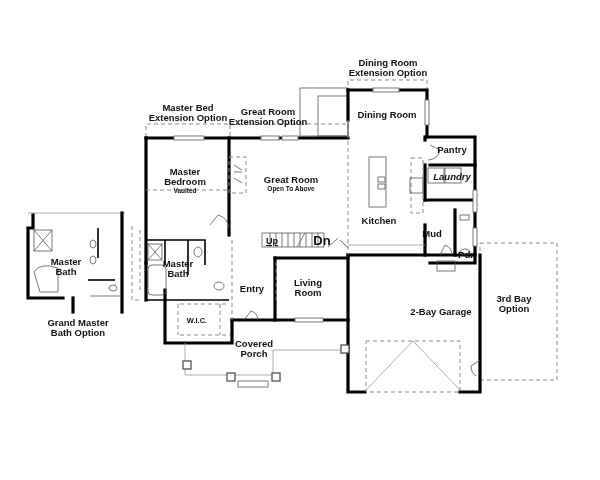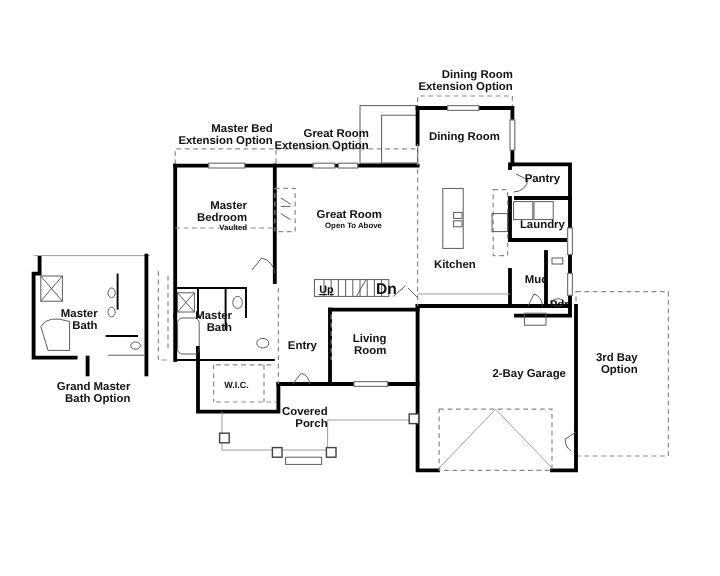--- a/index.html
+++ b/index.html
@@ -5,21 +5,21 @@
     html, body { margin: 0; padding: 0; background: #ffffff; }
     body { width: 600px; height: 480px; overflow: hidden; position: relative; font-family: "Liberation Sans", sans-serif; }
     #plan { position: absolute; left: 0; top: 0; width: 600px; height: 480px; }
     .wall { stroke: #000; stroke-width: 3.2; fill: none; stroke-linecap: square; }
     .wall-thin { stroke: #000; stroke-width: 1.6; fill: none; }
     .dash { stroke: #8a8a8a; stroke-width: 1; fill: none; stroke-dasharray: 4 3; }
     .thin { stroke: #555; stroke-width: 0.8; fill: none; }
     .light { stroke: #999; stroke-width: 0.8; fill: none; }
     .window { stroke: #777; stroke-width: 1; fill: #fff; }
     .post { fill: #fff; stroke: #444; stroke-width: 1.2; }
-    .lbl { position: absolute; font-family: "Liberation Sans", sans-serif; font-size: 9.5px; font-weight: bold; color: #111; text-align: right; line-height: 10px; white-space: nowrap; transform: translateX(-50%); }
+    .lbl { position: absolute; font-family: "Liberation Sans", sans-serif; font-size: 9.5px; font-weight: bold; color: #111; text-align: center; line-height: 10px; white-space: nowrap; transform: translateX(-50%); }
     .lbl .sub { display: block; font-size: 6.5px; font-weight: bold; line-height: 8px; }
   </style>
 </head>
 <body>
 
 <svg id="plan" viewBox="0 0 600 480" xmlns="http://www.w3.org/2000/svg">
 
   <g>
     <path class="dash" d="M146 137 V124 H230 V137"></path>
     <path class="dash" d="M230 124 H348 V137"></path>
@@ -159,23 +159,23 @@
   <span>Great Room</span><br>
   <span>Extension Option</span>
 </div>
 <div class="lbl" style="left:388px;top:58px;">
   <span>Dining Room</span><br>
   <span>Extension Option</span>
 </div>
 
 <div class="lbl" style="left:387px;top:110px;">Dining Room</div>
 <div class="lbl" style="left:452px;top:145px;">Pantry</div>
-<div class="lbl" style="left:452px;top:183px;">Laundry</div>
+<div class="lbl" style="left:452px;top:172px;font-style:italic;">Laundry</div>
 <div class="lbl" style="left:379px;top:216px;">Kitchen</div>
-<div class="lbl" style="left:447px;top:229px;">Mud</div>
+<div class="lbl" style="left:432px;top:229px;">Mud</div>
 <div class="lbl" style="left:466px;top:222px;margin-top:28px;">Pdr</div>
 
 <div class="lbl" style="left:291px;top:175px;">
   <span>Great Room</span>
   <span class="sub">Open To Above</span>
 </div>
 <div class="lbl" style="left:185px;top:167px;">
   <span>Master</span><br>
   <span>Bedroom</span>
   <span class="sub">Vaulted</span>

